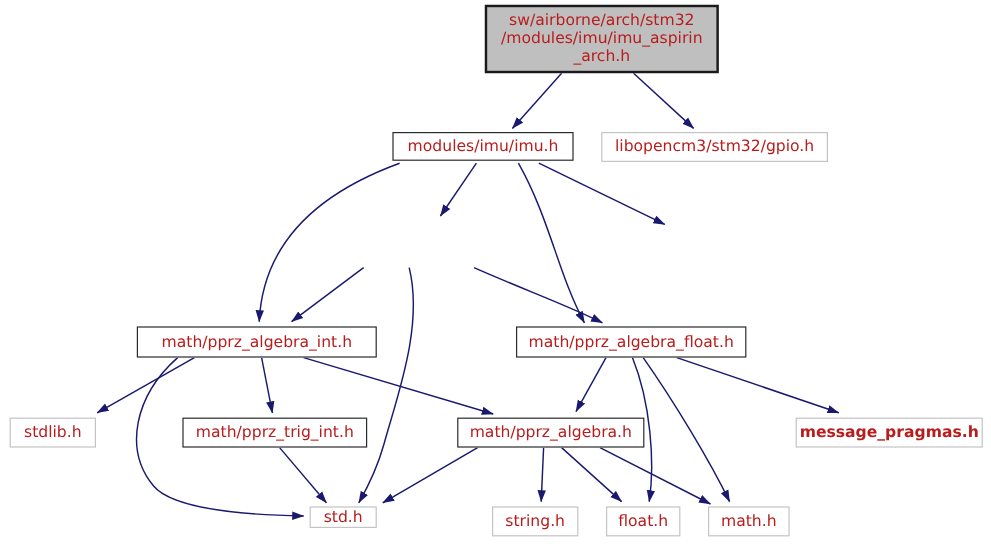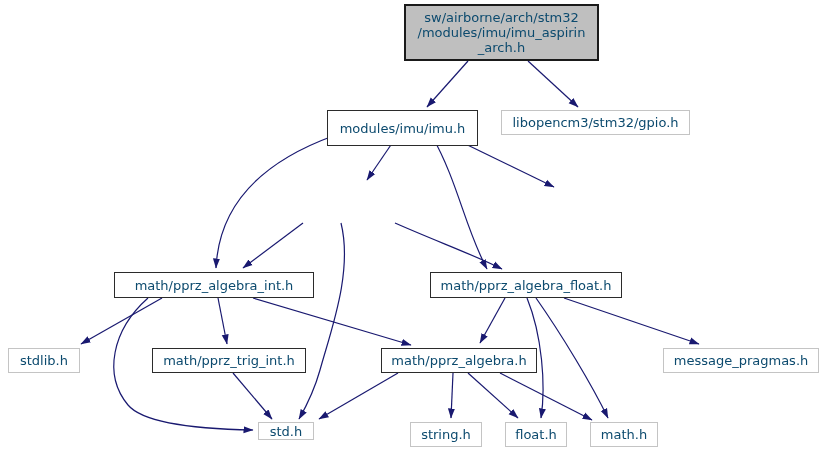--- a/index.html
+++ b/index.html
@@ -11,21 +11,21 @@
     overflow:hidden;
   }
   #edges{position:absolute;left:0;top:0;width:826px;height:455px;z-index:1;}
   .node{
     position:absolute;
     z-index:2;
     display:flex;align-items:center;justify-content:center;
     box-sizing:border-box;
     background:#ffffff;
     font-size:13px;line-height:15px;
-    color:#0c4a6e;
+    color:#b91c1c;
     text-align:center;
     white-space:pre-line;
     padding:0 3px;
   }
   .node.root{
     background:#bfbfbf;
     border:2px solid #1a1a1a;
   }
   .node.internal{border:1px solid #2b2b2b;cursor:pointer;}
   .node.external{border:1px solid #c4c4c4;}
@@ -63,37 +63,37 @@
     <path class="edge" marker-end="url(#arrow)" d="M505,298 L480,343"></path>
     <path class="edge" marker-end="url(#arrow)" d="M527,298 C542,335 546,385 541,418"></path>
     <path class="edge" marker-end="url(#arrow)" d="M536,298 C562,335 592,385 608,418"></path>
     <path class="edge" marker-end="url(#arrow)" d="M564,298 L699,344"></path>
   </svg>
 
   <div class="node root" style="left:404px;top:4px;width:195px;height:57px;">sw/airborne/arch/stm32
 /modules/imu/imu_aspirin
 _arch.h</div>
 
-  <div class="node internal" style="left:327px;top:110px;width:151px;height:36px;text-align:center;">modules/imu/imu.h</div>
+  <div class="node internal" style="left:327px;top:110px;width:151px;height:24px;text-align:center;">modules/imu/imu.h</div>
 
   <div class="node external" style="left:501px;top:110px;width:189px;height:25px;">libopencm3/stm32/gpio.h</div>
 
 
 
   <div class="node internal" style="left:114px;top:272px;width:200px;height:26px;">math/pprz_algebra_int.h</div>
 
   <div class="node internal" style="left:430px;top:272px;width:192px;height:26px;">math/pprz_algebra_float.h</div>
 
   <div class="node external" style="left:8px;top:348px;width:72px;height:25px;">stdlib.h</div>
 
   <div class="node internal" style="left:152px;top:348px;width:154px;height:25px;">math/pprz_trig_int.h</div>
 
   <div class="node internal" style="left:381px;top:348px;width:156px;height:25px;">math/pprz_algebra.h</div>
 
-  <div class="node external" style="left:663px;top:348px;width:156px;height:25px;">message_pragmas.h</div>
+  <div class="node external" style="left:663px;top:348px;width:156px;height:25px;font-weight:bold;">message_pragmas.h</div>
 
   <div class="node external" style="left:258px;top:422px;width:56px;height:18px;">std.h</div>
 
   <div class="node external" style="left:505px;top:422px;width:62px;height:25px;">float.h</div>
 
   <div class="node external" style="left:410px;top:422px;width:72px;height:25px;">string.h</div>
 
   <div class="node external" style="left:590px;top:422px;width:68px;height:25px;">math.h</div>
 
 </div>

